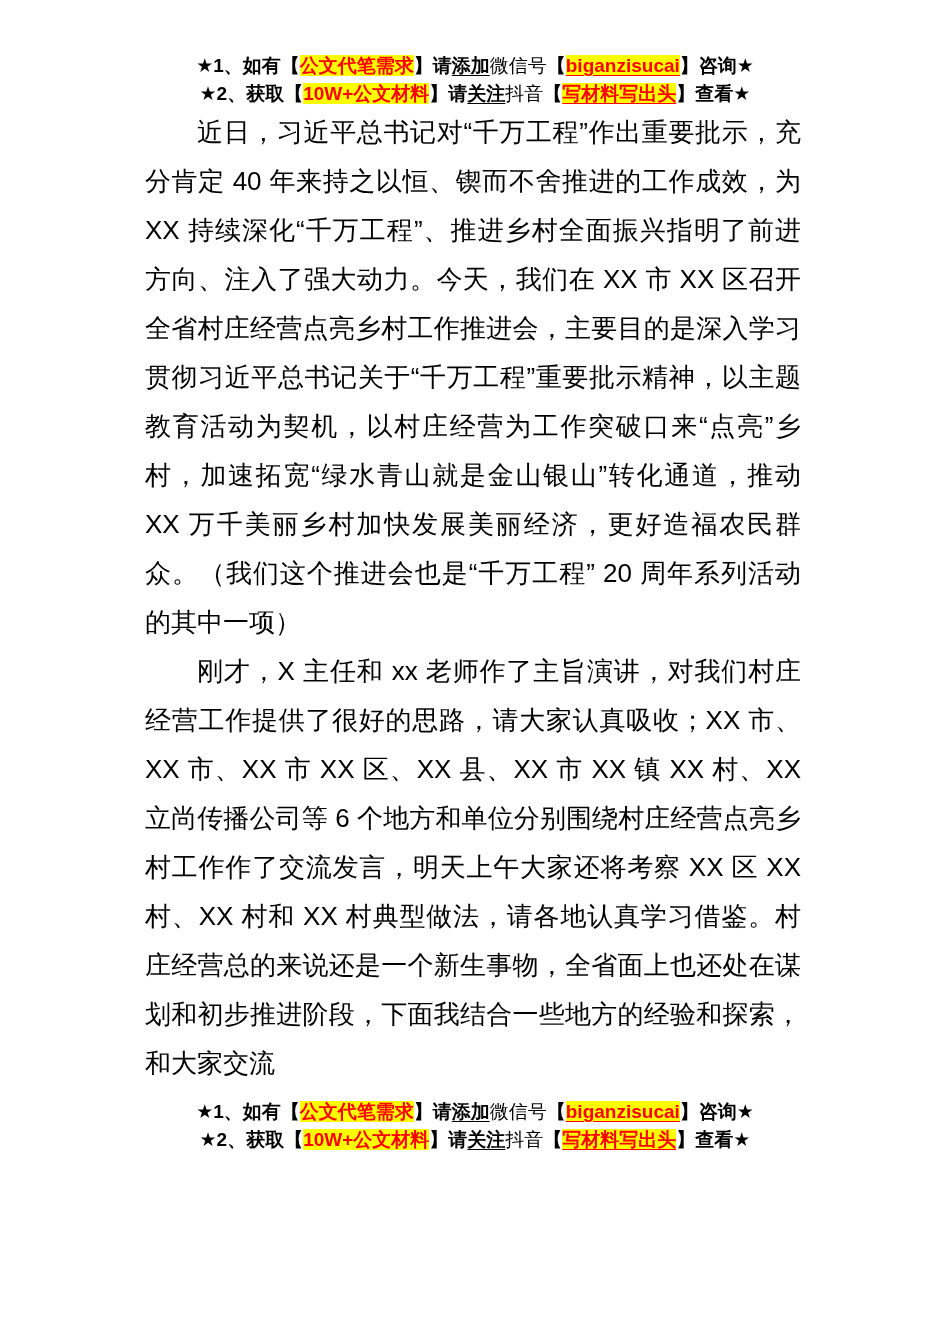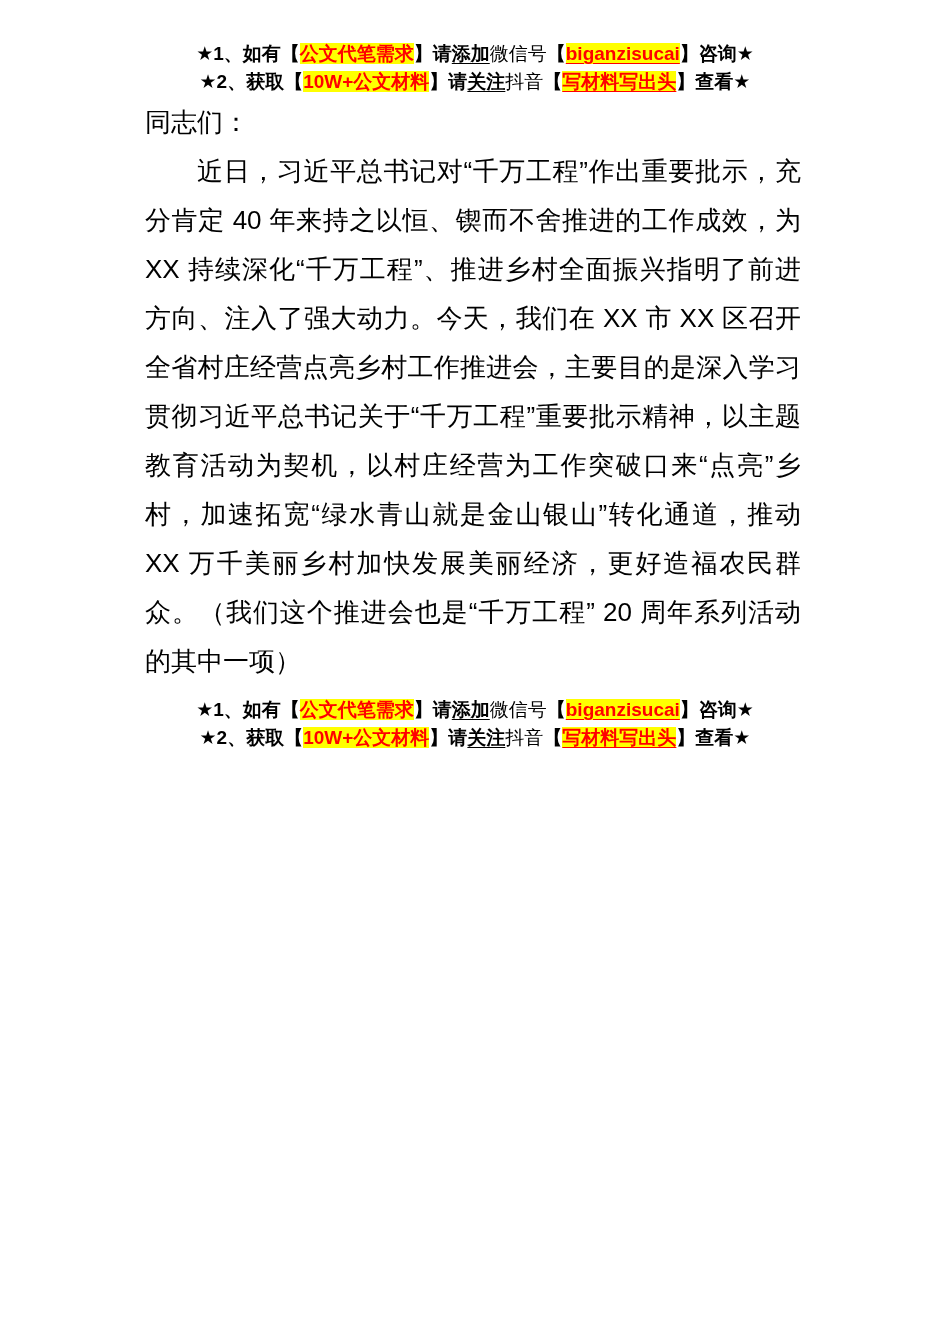--- a/index.html
+++ b/index.html
@@ -12,21 +12,21 @@
   .page{
     position:relative;
     width:950px;
     height:1344px;
     margin:0 auto;
     background:var(--paper);
     color:var(--ink);
     font-family:"Liberation Sans","DejaVu Sans",sans-serif;
     overflow:hidden;
     box-sizing:border-box;
-    padding-top:40px;
+    padding-top:52px;
   }
   
   .notice{
     text-align:center;
     font-size:19px;
     line-height:28px;
     font-weight:normal;
     letter-spacing:0;
   }
   .notice .b{font-weight:bold;}
@@ -63,23 +63,23 @@
 <body>
 
 <div class="page">
 
   <div class="header-block">
     <div class="notice"><span class="b">★1、如有【</span><span class="b hl red">公文代笔需求</span><span class="b">】请</span><span class="b u">添加</span><span>微信号</span><span class="b">【</span><span class="b hl red u">biganzisucai</span><span class="b">】咨询★</span></div>
     <div class="notice"><span class="b">★2、获取【</span><span class="b hl red">10W+公文材料</span><span class="b">】请</span><span class="b u">关注</span><span>抖音</span><span class="b">【</span><span class="b hl red u">写材料写出头</span><span class="b">】查看★</span></div>
   </div>
 
   <div class="content">
-    <p class="salutation">同志们：</p>
     <div class="body-text">
         <p class="para">近日，习近平总书记对“千万工程”作出重要批示，充分肯定 40 年来持之以恒、锲而不舍推进的工作成效，为 XX 持续深化“千万工程”、推进乡村全面振兴指明了前进方向、注入了强大动力。今天，我们在 XX 市 XX 区召开全省村庄经营点亮乡村工作推进会，主要目的是深入学习贯彻习近平总书记关于“千万工程”重要批示精神，以主题教育活动为契机，以村庄经营为工作突破口来“点亮”乡村，加速拓宽“绿水青山就是金山银山”转化通道，推动 XX 万千美丽乡村加快发展美丽经济，更好造福农民群众。（我们这个推进会也是“千万工程” 20 周年系列活动的其中一项）</p>
+        <p class="para">刚才，X 主任和 xx 老师作了主旨演讲，对我们村庄经营工作提供了很好的思路，请大家认真吸收；XX 市、XX 市、XX 市 XX 区、XX 县、XX 市 XX 镇 XX 村、XX 立尚传播公司等 6 个地方和单位分别围绕村庄经营点亮乡村工作作了交流发言，明天上午大家还将考察 XX 区 XX 村、XX 村和 XX 村典型做法，请各地认真学习借鉴。村庄经营总的来说还是一个新生事物，全省面上也还处在谋划和初步推进阶段，下面我结合一些地方的经验和探索，和大家交流</p>
       </div>
   </div>
 
   <div class="footer-block">
     <div class="notice"><span class="b">★1、如有【</span><span class="b hl red">公文代笔需求</span><span class="b">】请</span><span class="b u">添加</span><span>微信号</span><span class="b">【</span><span class="b hl red u">biganzisucai</span><span class="b">】咨询★</span></div>
     <div class="notice"><span class="b">★2、获取【</span><span class="b hl red">10W+公文材料</span><span class="b">】请</span><span class="b u">关注</span><span>抖音</span><span class="b">【</span><span class="b hl red u">写材料写出头</span><span class="b">】查看★</span></div>
   </div>
 
 </div>
 

